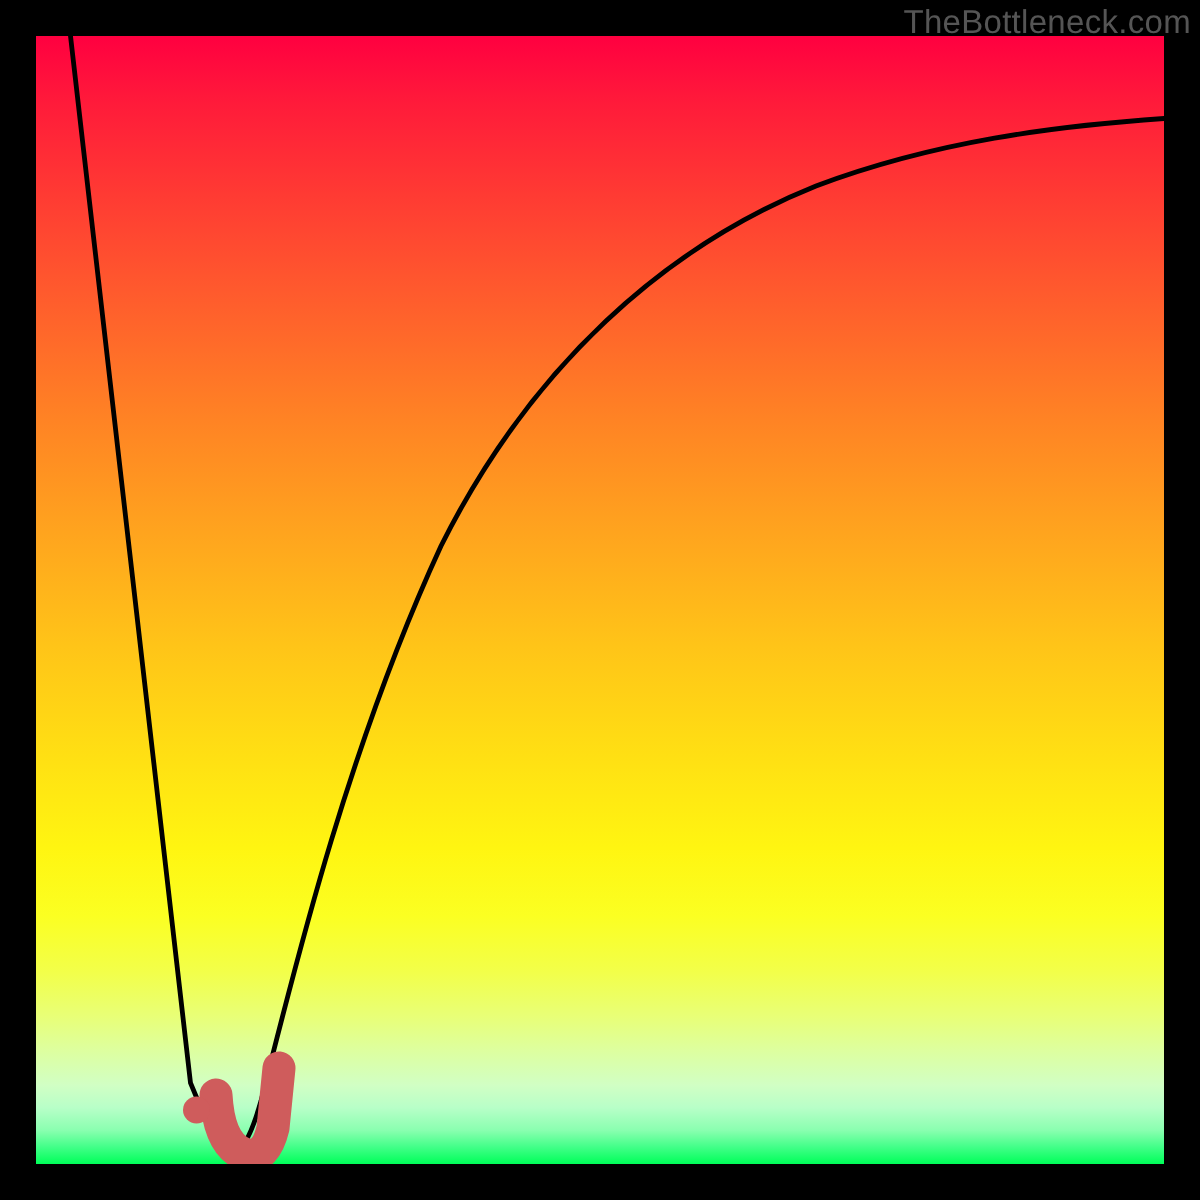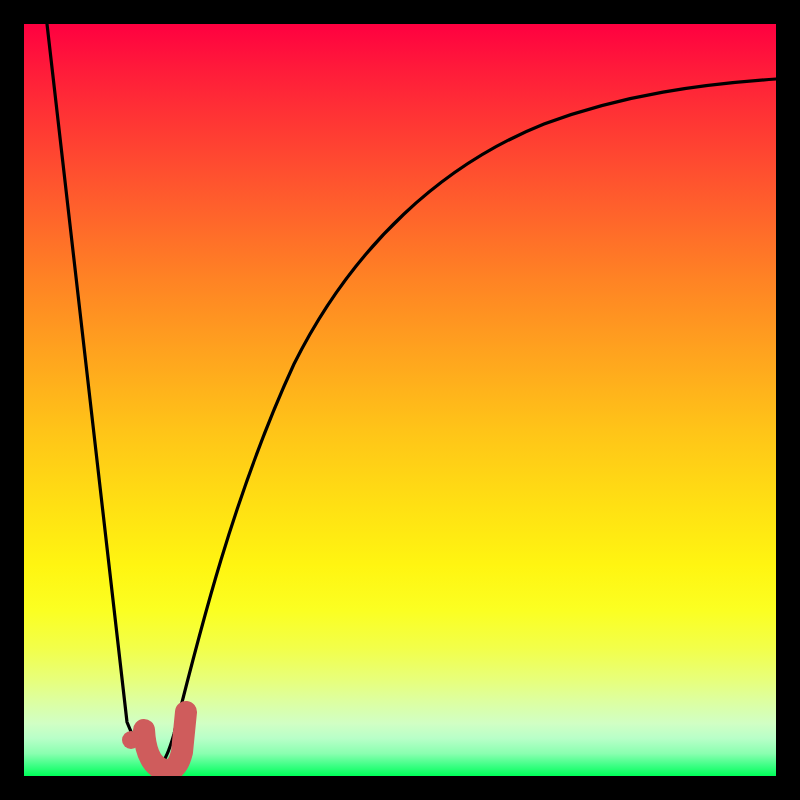--- a/index.html
+++ b/index.html
@@ -89,13 +89,14 @@
 
       <path d="M 120 706
                Q 122 740 140 746
                Q 153 749 158 728
                L 162 688" fill="none" stroke="#cf5c5c" stroke-width="22" stroke-linecap="round" stroke-linejoin="round"></path>
 
       <circle cx="107" cy="716" r="9" fill="#cf5c5c"></circle>
     </svg>
   </div>
 
+  <div class="watermark">TheBottleneck.com</div>
 </div>
 
 </body></html>

